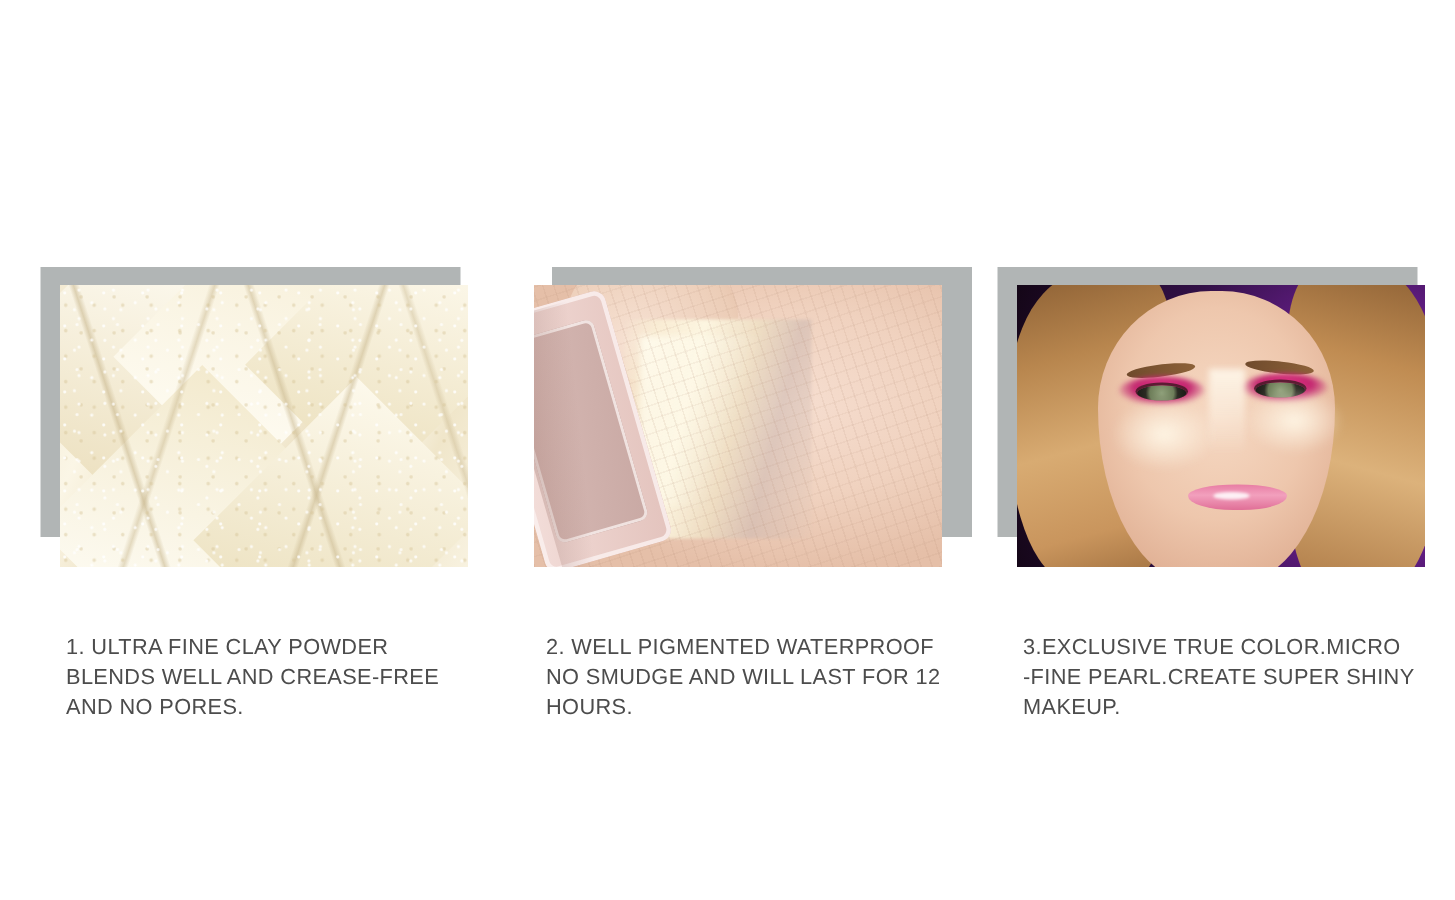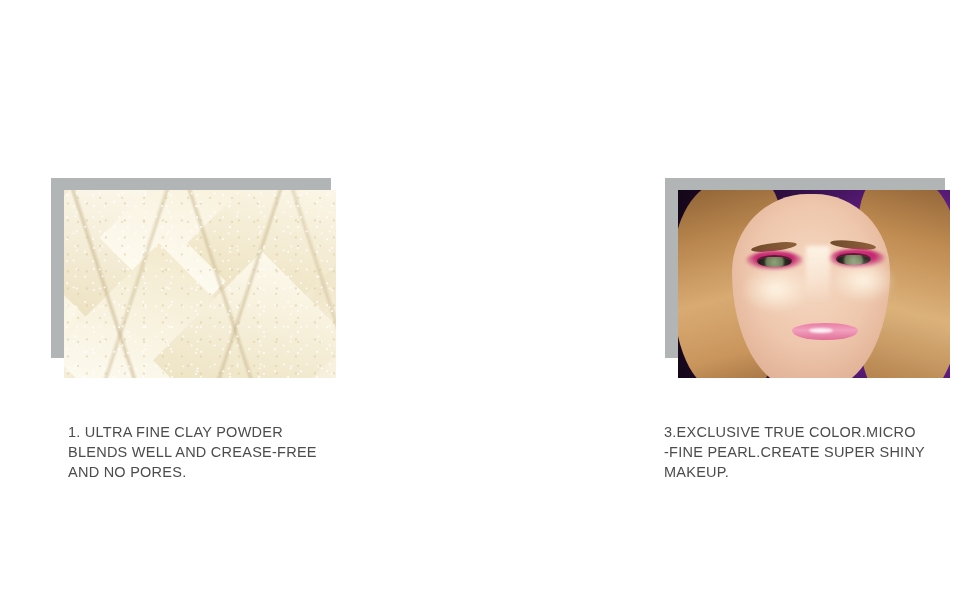--- a/index.html
+++ b/index.html
@@ -55,21 +55,21 @@
     left: 0;
     width: 970px;
     height: 360px;
   }
   .feature {
     position: absolute;
     top: 0;
     width: 300px;
     height: 360px;
   }
-  .feature-1 { left: 46px; }
+  .feature-1 { left: 22px; }
   .feature-2 { left: 348px; }
   .feature-3 { left: 660px; }
 
   .media {
     position: relative;
     width: 295px;
     height: 212px;
   }
   .shadow-plate {
     position: absolute;
@@ -292,21 +292,21 @@
     top: 252px;
     font-size: 14.5px;
     line-height: 20px;
     color: #4c4c4c;
     letter-spacing: 0.25px;
     white-space: pre-line;
     font-family: "Liberation Sans", sans-serif;
   }
   .caption-1 { left: 22px;  width: 268px; }
   .caption-2 { left: 16px;  width: 272px; }
-  .caption-3 { left: 4px;  width: 280px; }
+  .caption-3 { left: 22px;  width: 280px; }
 </style>
 </head>
 <body>
 
 <div class="page">
 
 
   <div class="features">
 
     <div class="feature feature-1">
@@ -323,20 +323,41 @@
             <div class="seams"></div>
             <div class="sparkle"></div>
           </div>
         </div>
       </div>
       <div class="caption caption-1">1. ULTRA FINE CLAY POWDER
 BLENDS WELL AND CREASE-FREE
 AND NO PORES.</div>
     </div>
 
+    <div class="feature feature-2">
+      <div class="media offset-dl">
+        <div class="shadow-plate"></div>
+        <div class="photo">
+          <div class="photo-inner">
+            <div class="skin-base"></div>
+            <div class="knuckle"></div>
+            <div class="swatch-stripe"></div>
+            <div class="swatch-shine"></div>
+            <div class="skin-lines"></div>
+            <div class="compact">
+                <div class="compact-inner"></div>
+              </div>
+            <div class="compact-edge"></div>
+          </div>
+        </div>
+      </div>
+      <div class="caption caption-2">2. WELL PIGMENTED WATERPROOF
+NO SMUDGE AND WILL LAST FOR 12
+HOURS.</div>
+    </div>
 
     <div class="feature feature-3">
       <div class="media offset-dr">
         <div class="shadow-plate"></div>
         <div class="photo">
           <div class="photo-inner">
             <div class="bg-stage"></div>
             <div class="hair-left"></div>
             <div class="hair-right"></div>
             <div class="face"></div>

